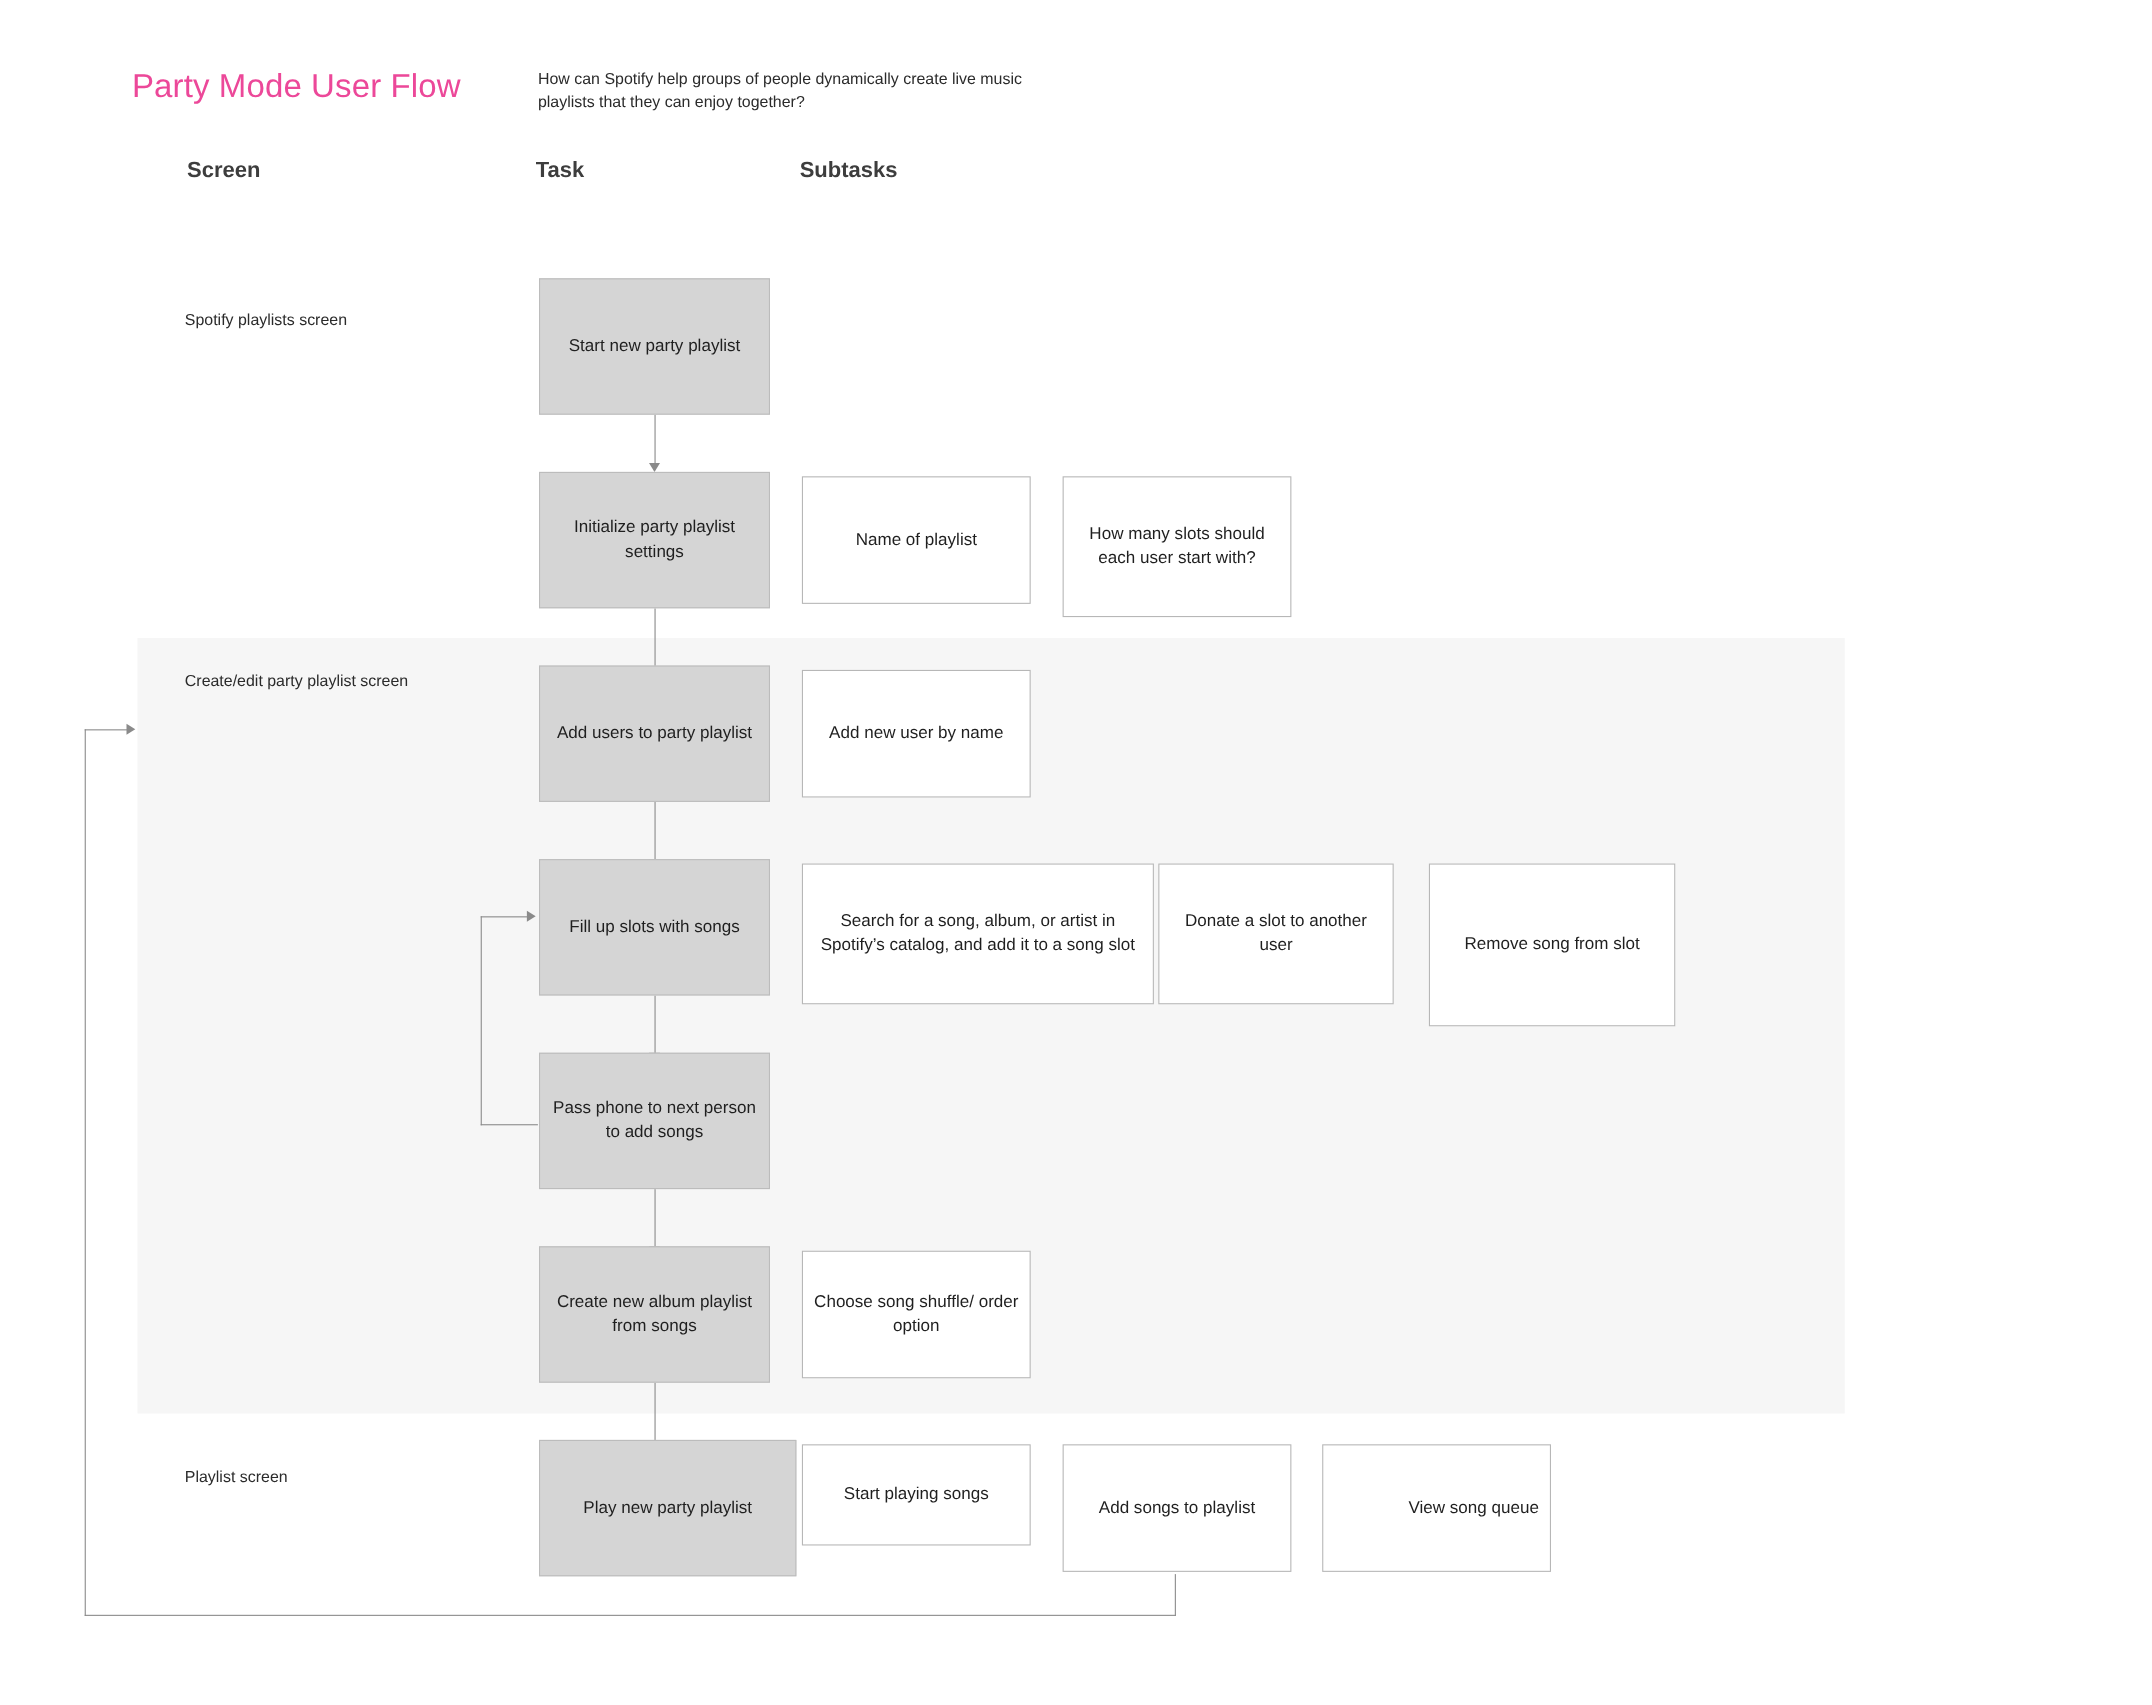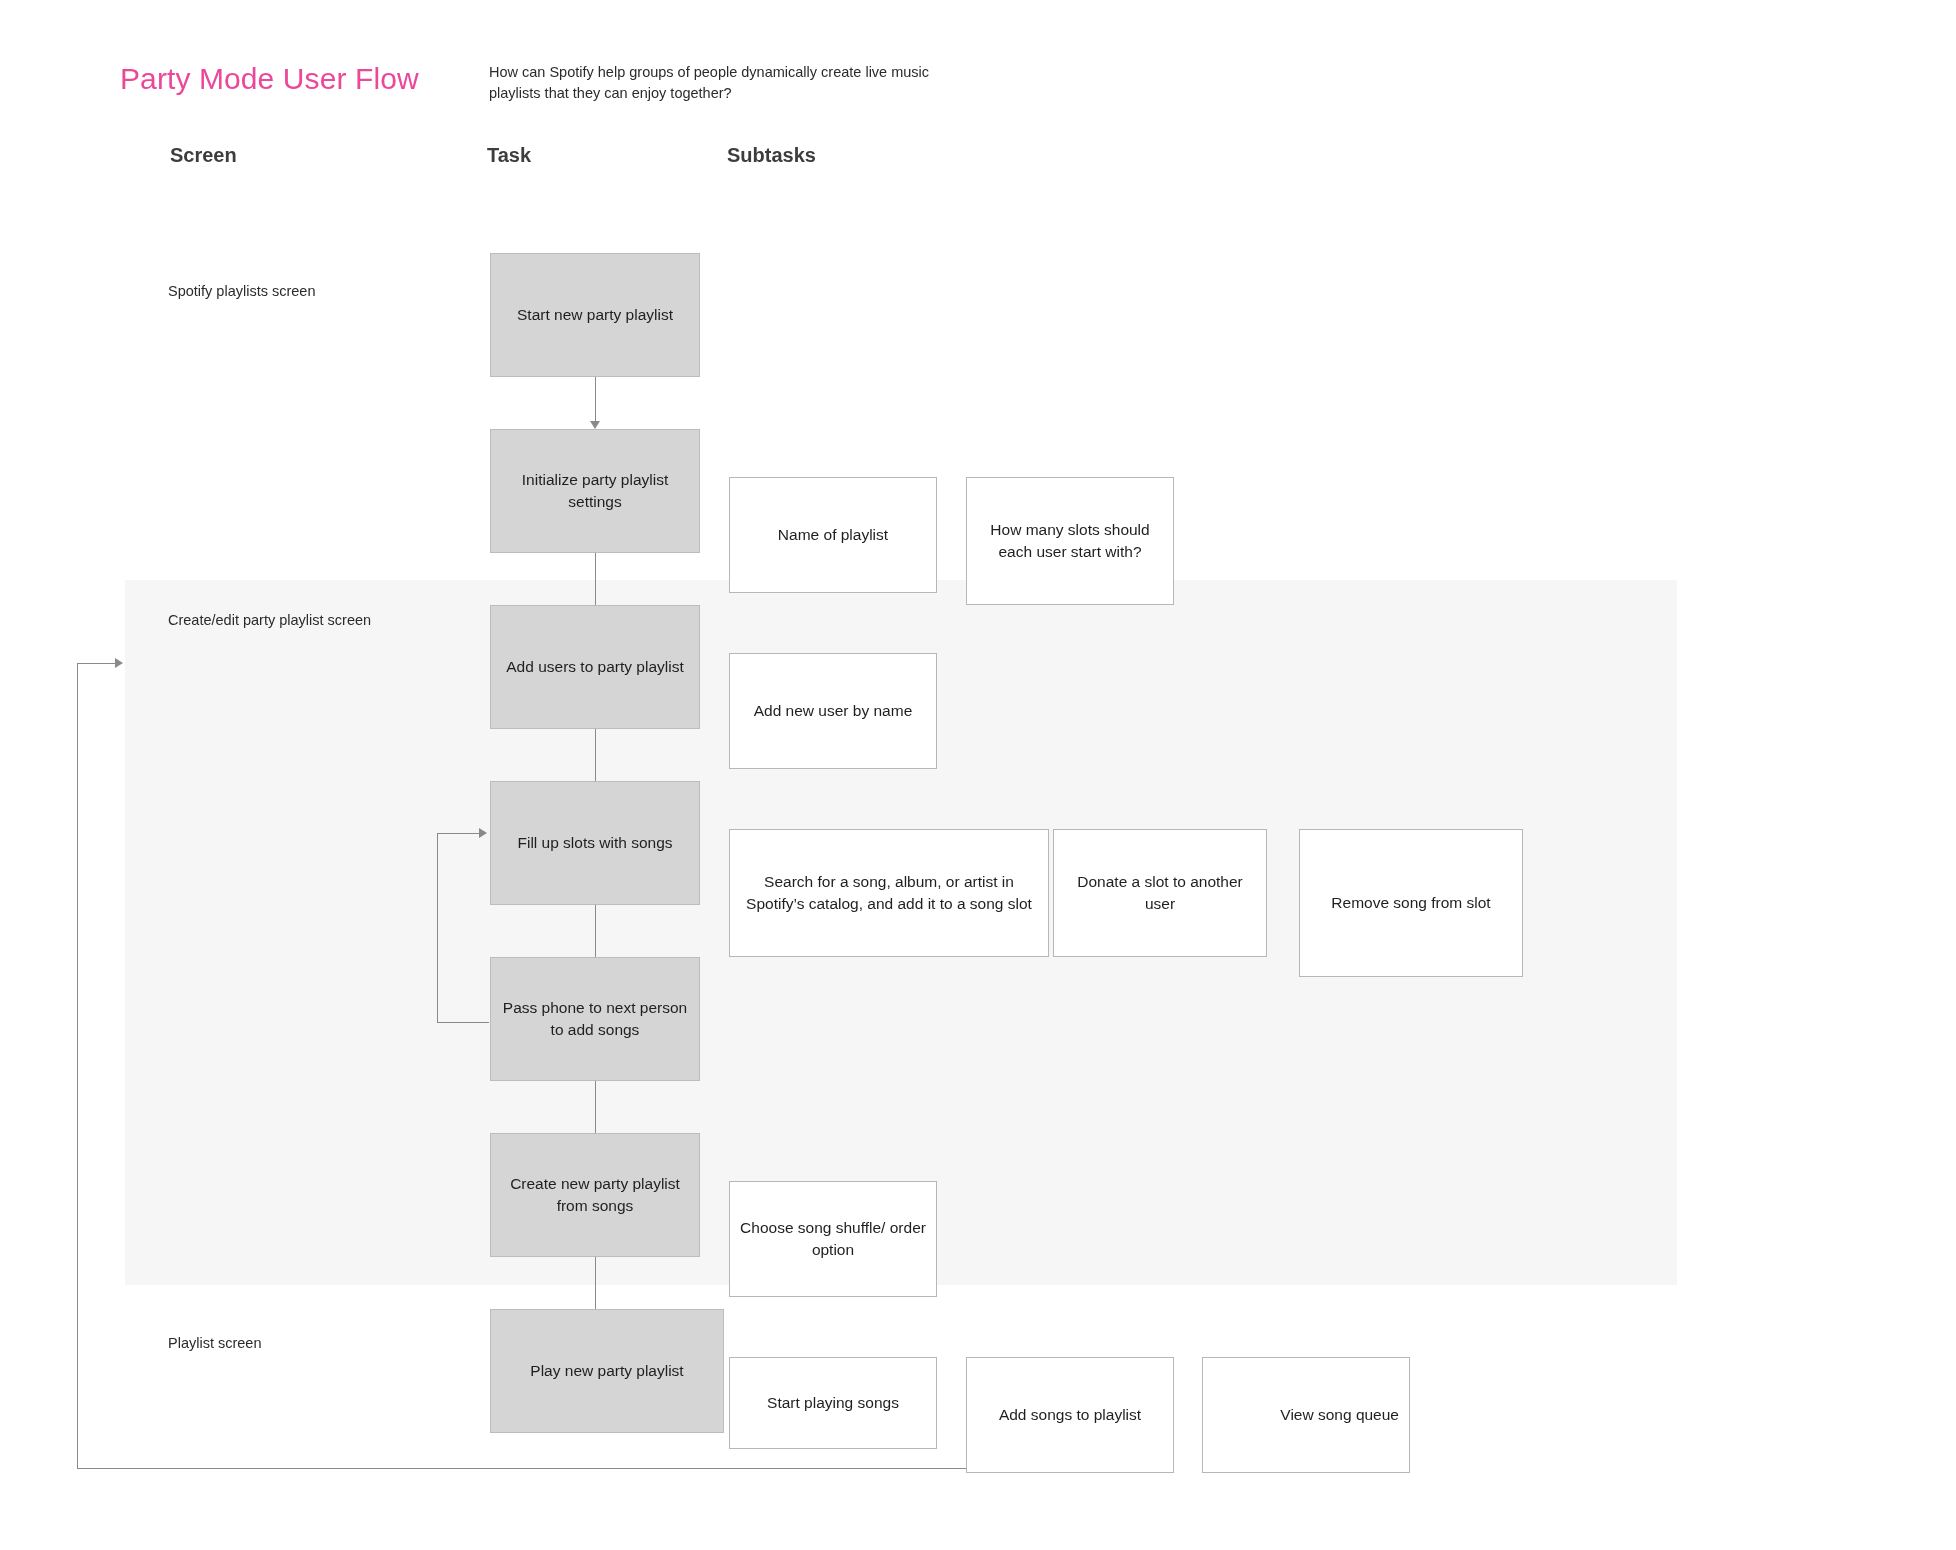--- a/index.html
+++ b/index.html
@@ -83,21 +83,20 @@
     color: #1f1f1f;
     padding: 4px 10px;
   }
   .node.task {
     background: #d5d5d5;
     border: 1px solid #bcbcbc;
   }
   .node.subtask {
     background: #ffffff;
     border: 1px solid #b7b7b7;
-    margin-top: 44px;
   }
 
   
   .edge-v, .edge-h {
     position: absolute;
     background: #8a8a8a;
   }
   .edge-v { width: 1px; }
   .edge-h { height: 1px; }
 
@@ -196,21 +195,21 @@
   </div>
   <div class="node subtask" style="left:1299px; top:785px; width:224px; height:148px;">
     <span>Remove song from slot</span>
   </div>
 
   <div class="node task" style="left:490px; top:957px; width:210px; height:124px;">
     <span>Pass phone to next person to add songs</span>
   </div>
 
   <div class="node task" style="left:490px; top:1133px; width:210px; height:124px;">
-    <span>Create new party playlist from songs</span>
+    <span>Create new album playlist from songs</span>
   </div>
   <div class="node subtask" style="left:729px; top:1137px; width:208px; height:116px;">
     <span>Choose song shuffle/ order option</span>
   </div>
 
   <div class="node task" style="left:490px; top:1309px; width:234px; height:124px;">
     <span>Play new party playlist</span>
   </div>
   <div class="node subtask" style="left:729px; top:1313px; width:208px; height:92px;">
     <span>Start playing songs</span>

